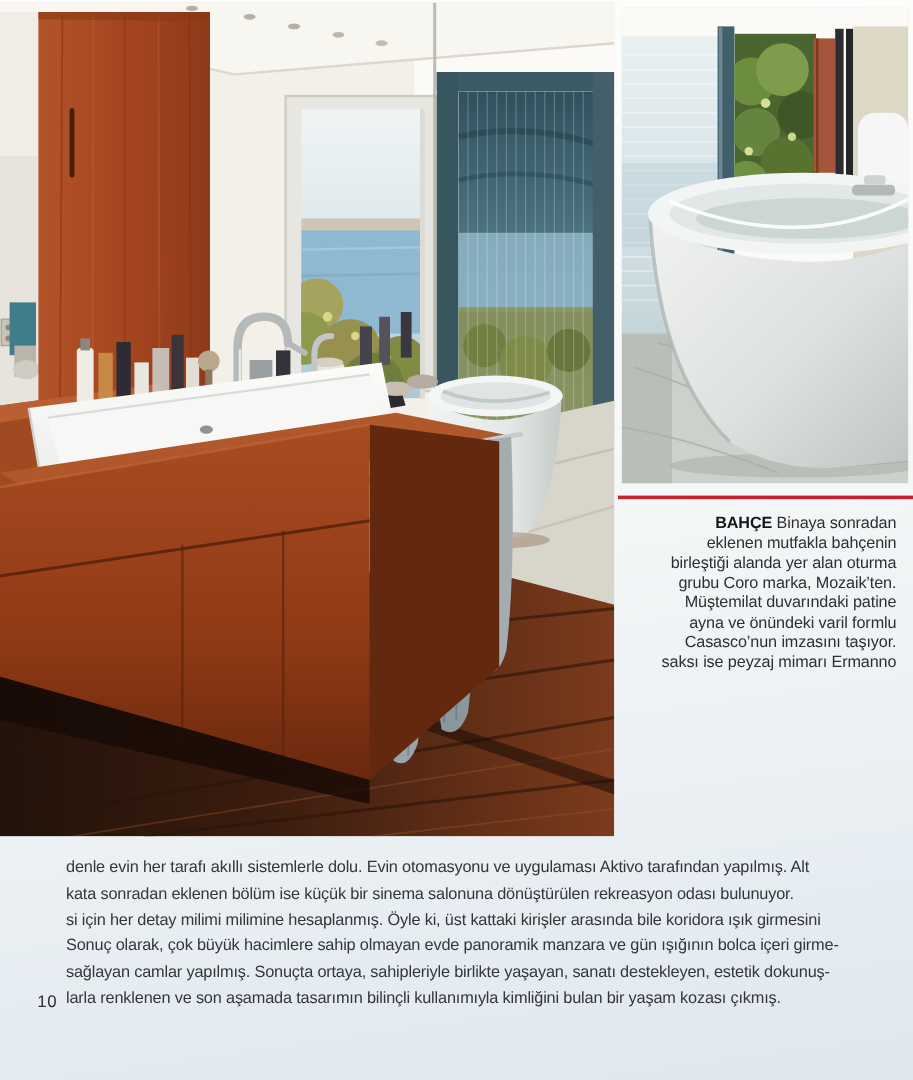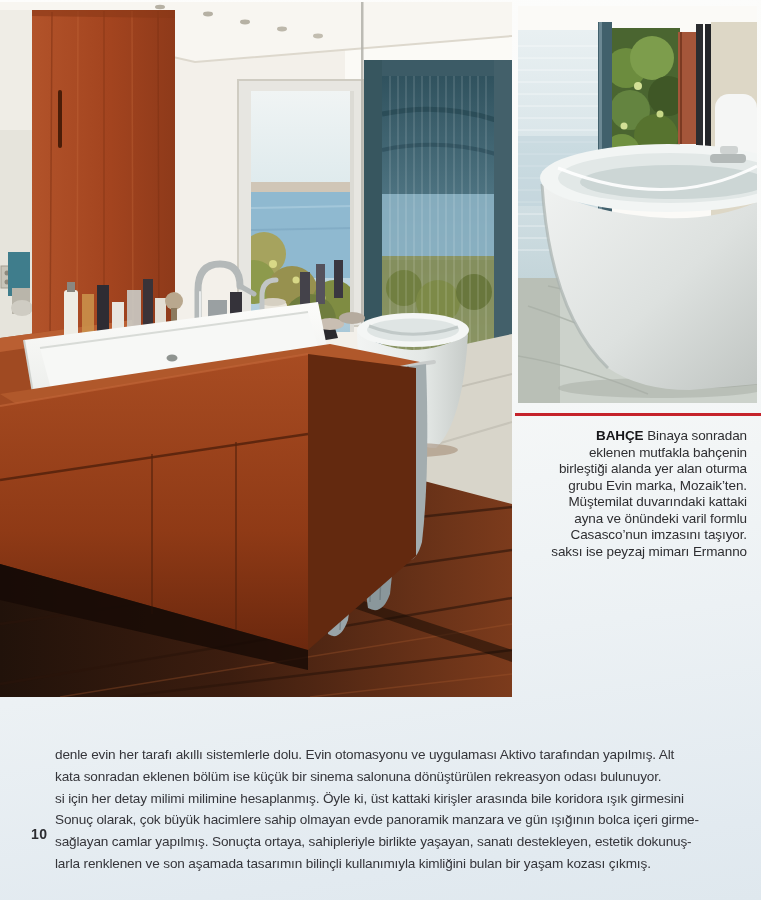--- a/index.html
+++ b/index.html
@@ -27,26 +27,25 @@
     color:#2e2e31;
     letter-spacing:-0.1px;
   }
   .caption .cap-line{white-space:nowrap;}
   .caption strong{color:#17171a;font-weight:bold;}
   .bodytext{
     position:absolute;left:55px;top:712px;width:690px;
     font-size:13.6px;line-height:21.8px;
     color:#35353a;
     letter-spacing:-0.15px;
-    margin-top:32px;
   }
   .bodytext .body-line{white-space:nowrap;}
   .page-number{
     position:absolute;left:31px;top:826px;
-    font-size:14px;color:#2c2c30;letter-spacing:0.5px;font-weight:bold;
+    font-size:14px;color:#2c2c30;letter-spacing:0.5px;
   }
 </style>
 </head>
 <body>
 
 <div class="page">
 
   <div class="photo photo-main">
     <svg viewBox="0 0 512 695" preserveAspectRatio="none">
       <defs>
@@ -385,22 +384,22 @@
       </g>
     </svg>
   </div>
 
   <div class="red-rule" style="background: rgb(197, 35, 43);"></div>
 
   <div class="caption">
     <div class="cap-line"><strong>BAHÇE</strong><span> Binaya sonradan</span></div>
     <div class="cap-line">eklenen mutfakla bahçenin</div>
     <div class="cap-line">birleştiği alanda yer alan oturma</div>
-    <div class="cap-line">grubu Evin marka, Mozaik’ten.</div>
-    <div class="cap-line">Müştemilat duvarındaki kattaki</div>
+    <div class="cap-line">grubu Coro marka, Mozaik’ten.</div>
+    <div class="cap-line">Müştemilat duvarındaki patine</div>
     <div class="cap-line">ayna ve önündeki varil formlu</div>
     <div class="cap-line">Casasco’nun imzasını taşıyor.</div>
     <div class="cap-line">saksı ise peyzaj mimarı Ermanno</div>
   </div>
 
   <div class="bodytext">
     <div class="body-line">denle evin her tarafı akıllı sistemlerle dolu. Evin otomasyonu ve uygulaması Aktivo tarafından yapılmış. Alt</div>
     <div class="body-line">kata sonradan eklenen bölüm ise küçük bir sinema salonuna dönüştürülen rekreasyon odası bulunuyor.</div>
     <div class="body-line">si için her detay milimi milimine hesaplanmış. Öyle ki, üst kattaki kirişler arasında bile koridora ışık girmesini</div>
     <div class="body-line">Sonuç olarak, çok büyük hacimlere sahip olmayan evde panoramik manzara ve gün ışığının bolca içeri girme-</div>

